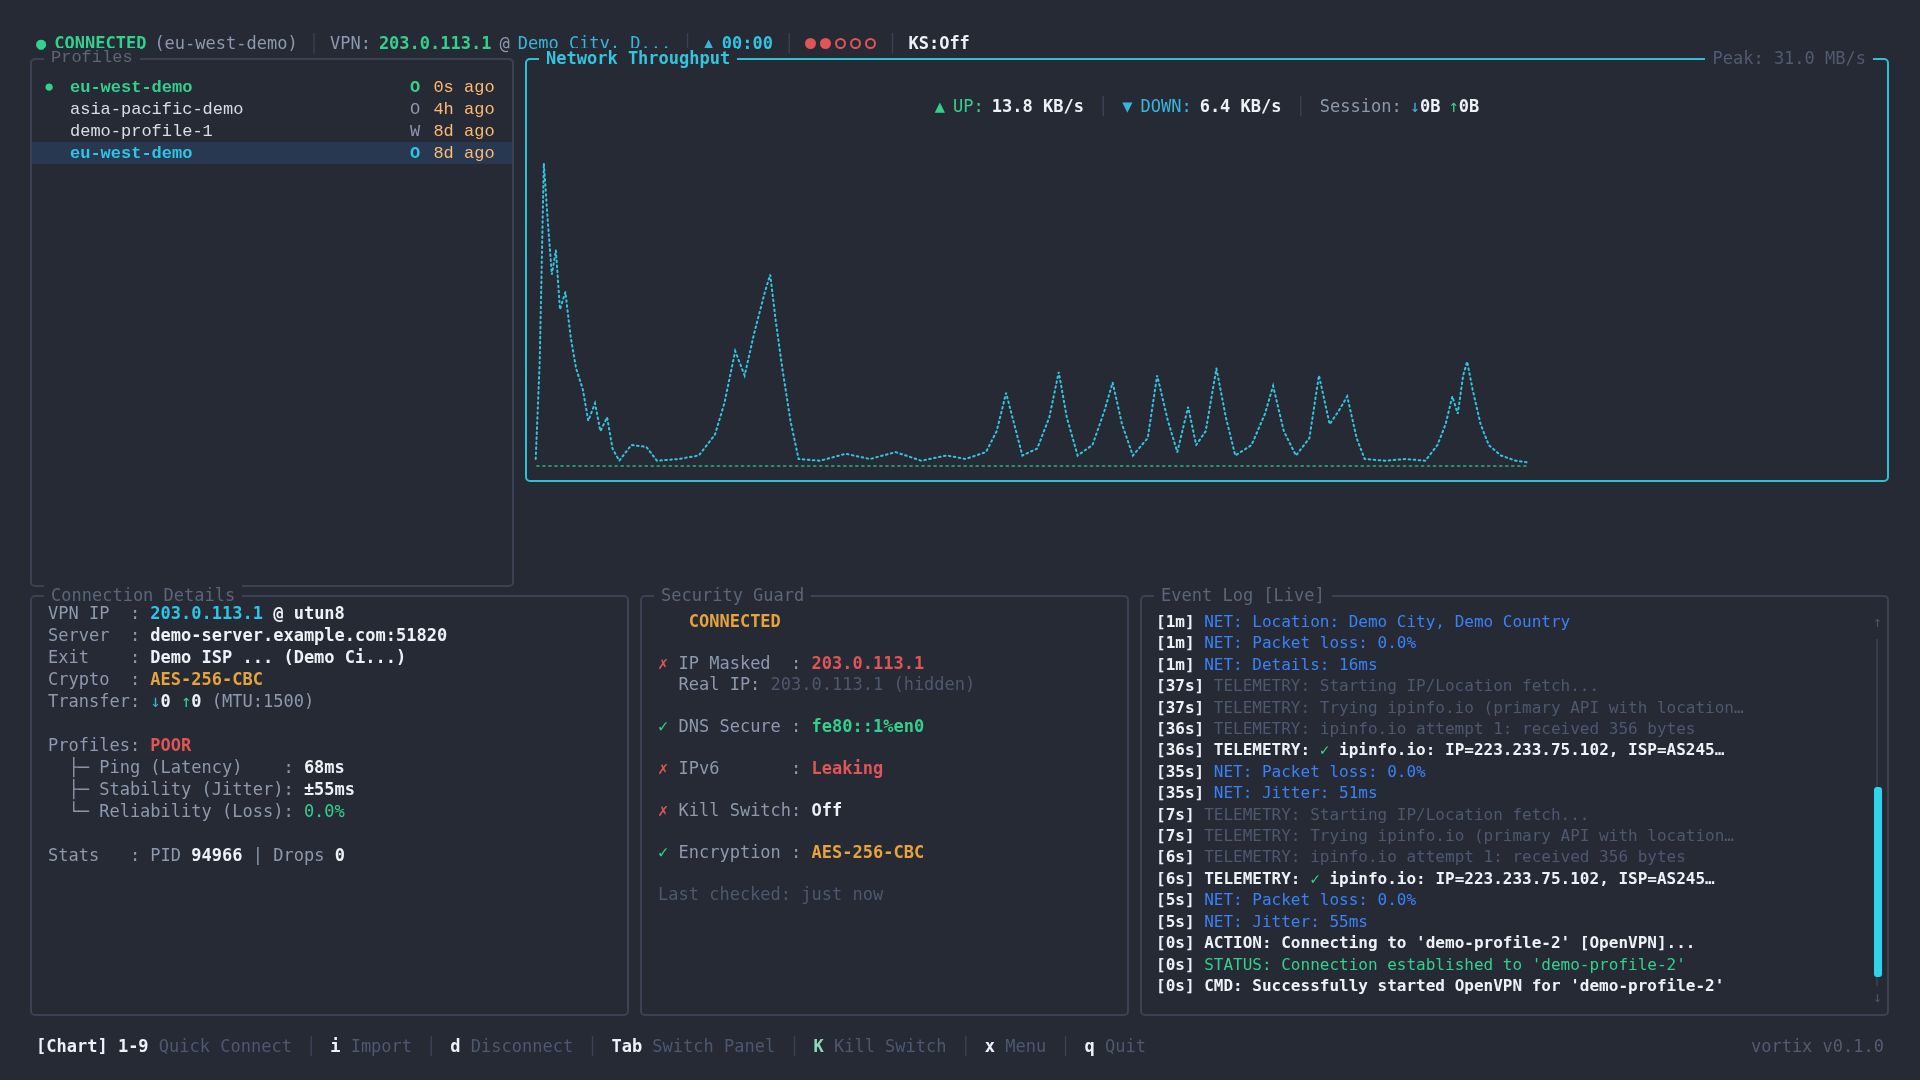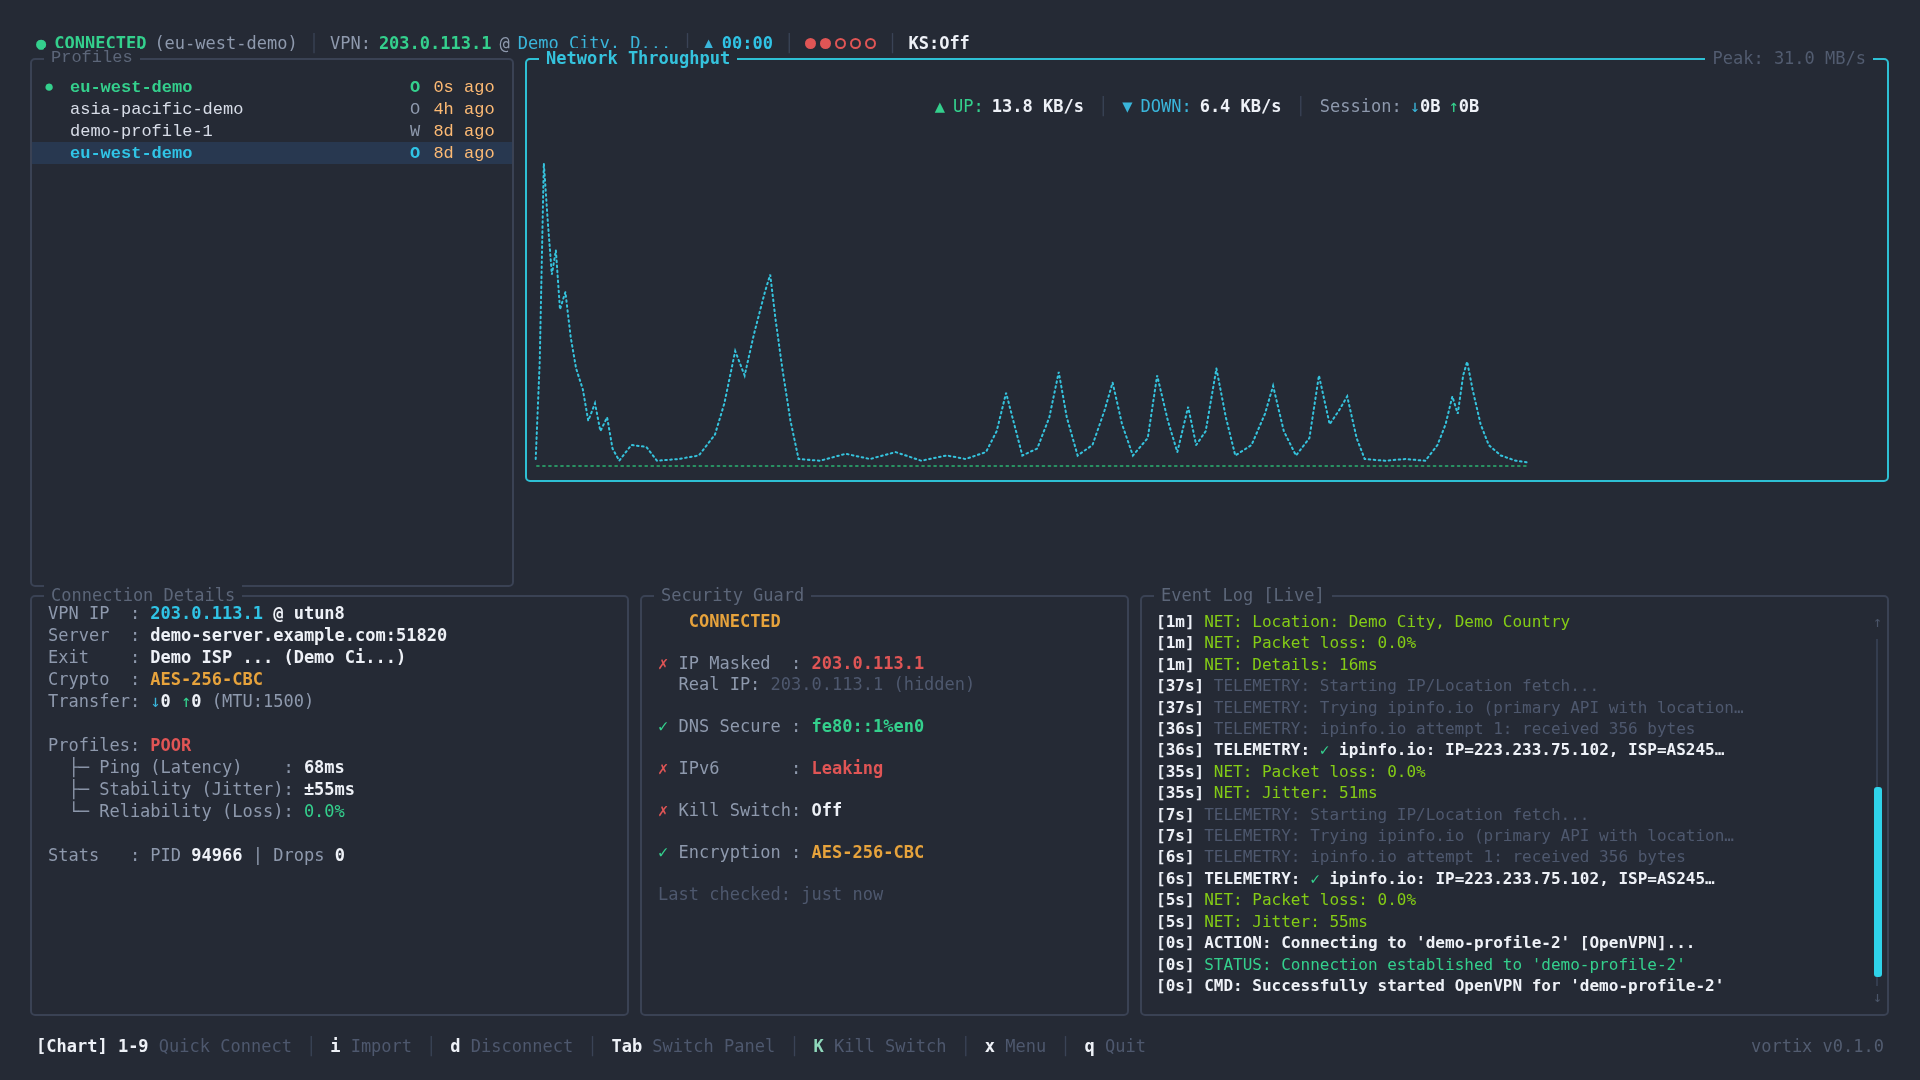--- a/index.html
+++ b/index.html
@@ -10,21 +10,21 @@
   .c-w{color:#d8dde8}
   .c-wb{color:#eef1f7;font-weight:bold}
   .c-g{color:#8e99ad}
   .c-d{color:#4e586e}
   .c-gr{color:#34d08d}
   .c-grb{color:#34d08d;font-weight:bold}
   .c-cy{color:#3ab5da}
   .c-cyb{color:#30c4e6;font-weight:bold}
   .c-ob{color:#e7a33c;font-weight:bold}
   .c-rb{color:#e05555;font-weight:bold}
-  .c-lb{color:#84cc16}
+  .c-lb{color:#3b82f6}
   .c-mint{color:#8fd8bb;font-weight:bold}
   .c-sep{color:#3a4356}
 
   
   .topbar{position:absolute;left:36px;top:30px;right:36px;height:26px;
     display:flex;align-items:center;gap:11px;font-size:17px;white-space:pre;}
   .tb-group{display:flex;align-items:center;gap:8px;}
   .sig{display:flex;align-items:center;gap:4px;}
   .sig .dot{width:11px;height:11px;border-radius:50%;box-sizing:border-box;}
   .sig .dot.on{background:#e05555;}

